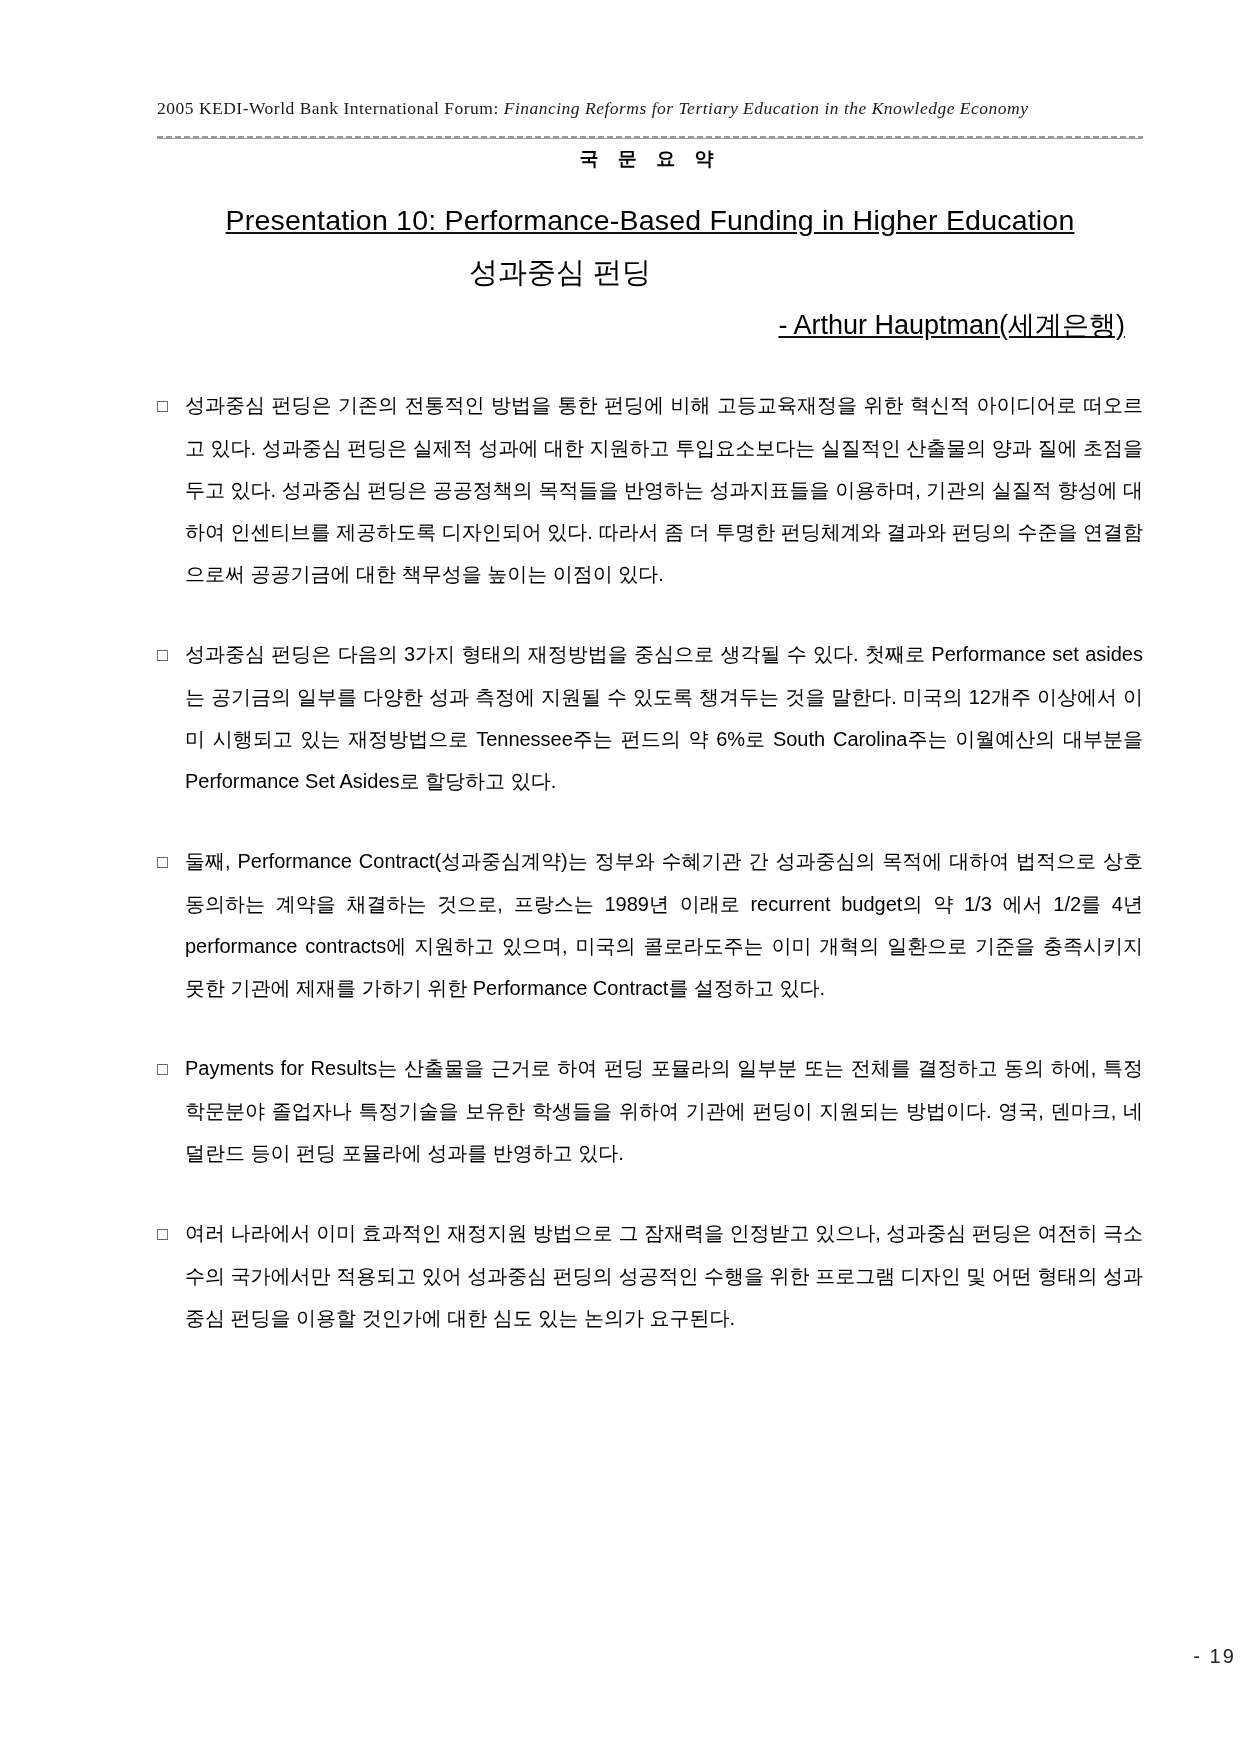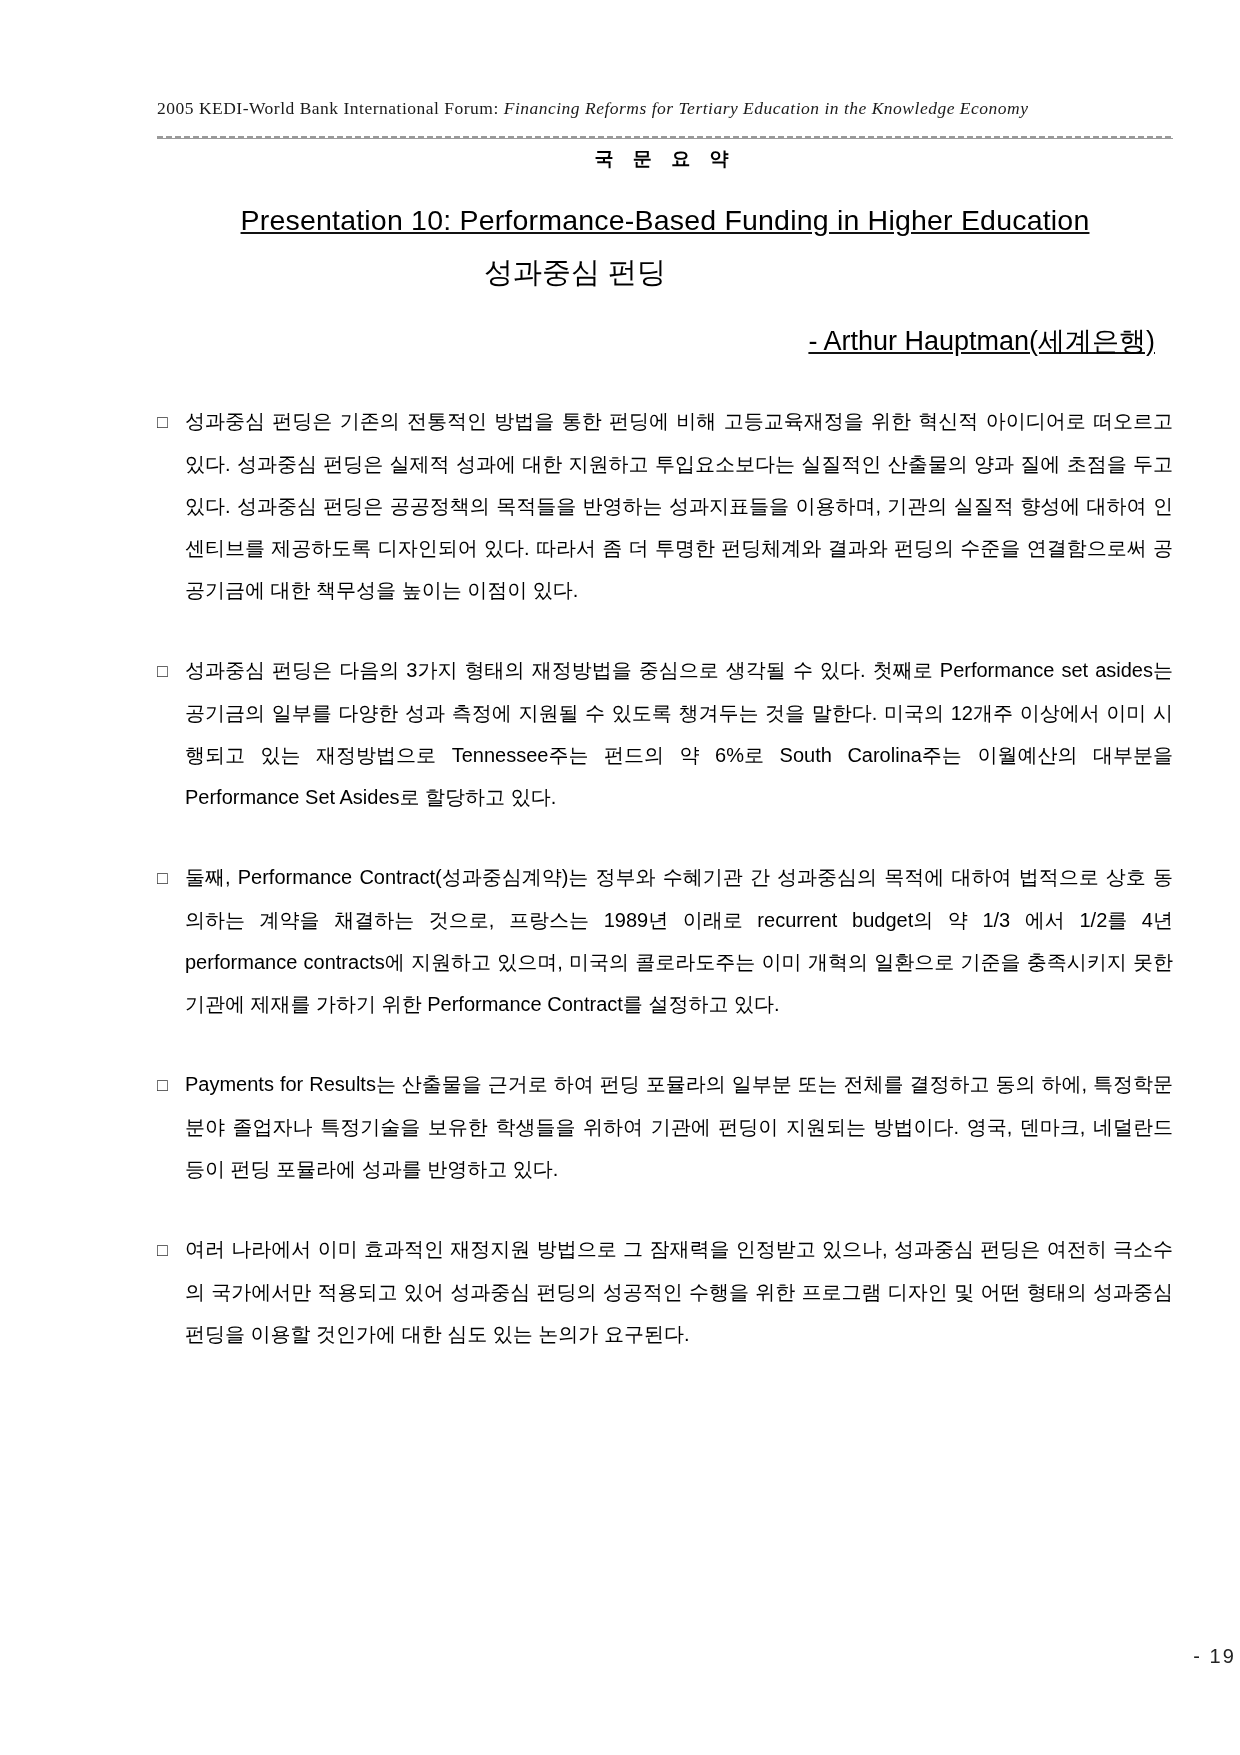--- a/index.html
+++ b/index.html
@@ -4,21 +4,21 @@
 <style>
   * { margin: 0; padding: 0; box-sizing: border-box; }
   html, body { background: #ffffff; }
   body { width: 1240px; font-family: "Liberation Sans", sans-serif; color: #111; }
 
   .page {
     position: relative;
     width: 1240px;
     height: 1755px;
     background: #ffffff;
-    padding: 98px 67px 0 157px;
+    padding: 98px 97px 0 157px;
     overflow: hidden;
   }
 
   
   .running-header {
     font-family: "Liberation Serif", serif;
     font-size: 17.5px;
     letter-spacing: 0.5px;
     color: #1a1a1a;
     white-space: nowrap;
@@ -55,21 +55,21 @@
   .title-line2 {
     display: inline-block;
     transform: translateX(-100px);
     font-size: 29px;
     font-weight: 400;
     color: #000000;
     line-height: 44px;
     margin-left: 20px;
   }
   .byline {
-    margin-top: 26px;
+    margin-top: 10px;
     text-align: right;
     padding-right: 18px;
     font-size: 27px;
     font-weight: 400;
     color: #000;
     line-height: 42px;
   }
 
   
   .summary-body { margin-top: 38px; }

